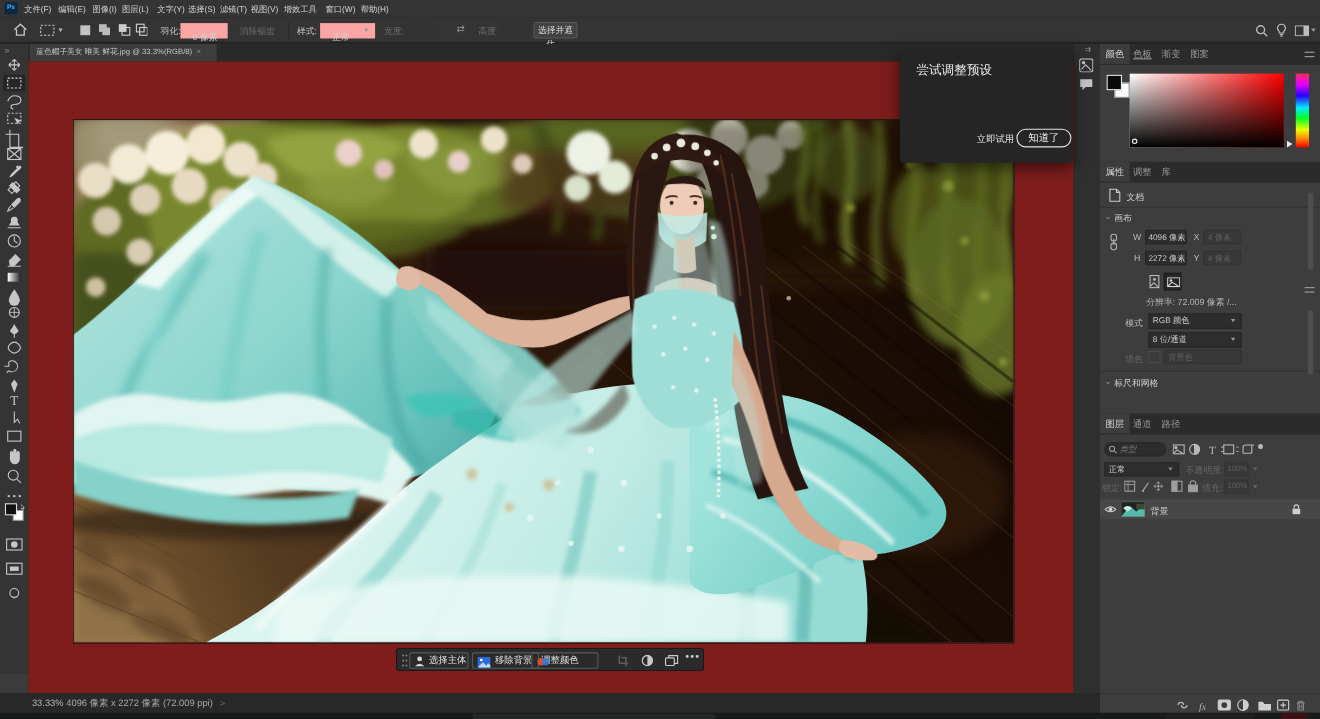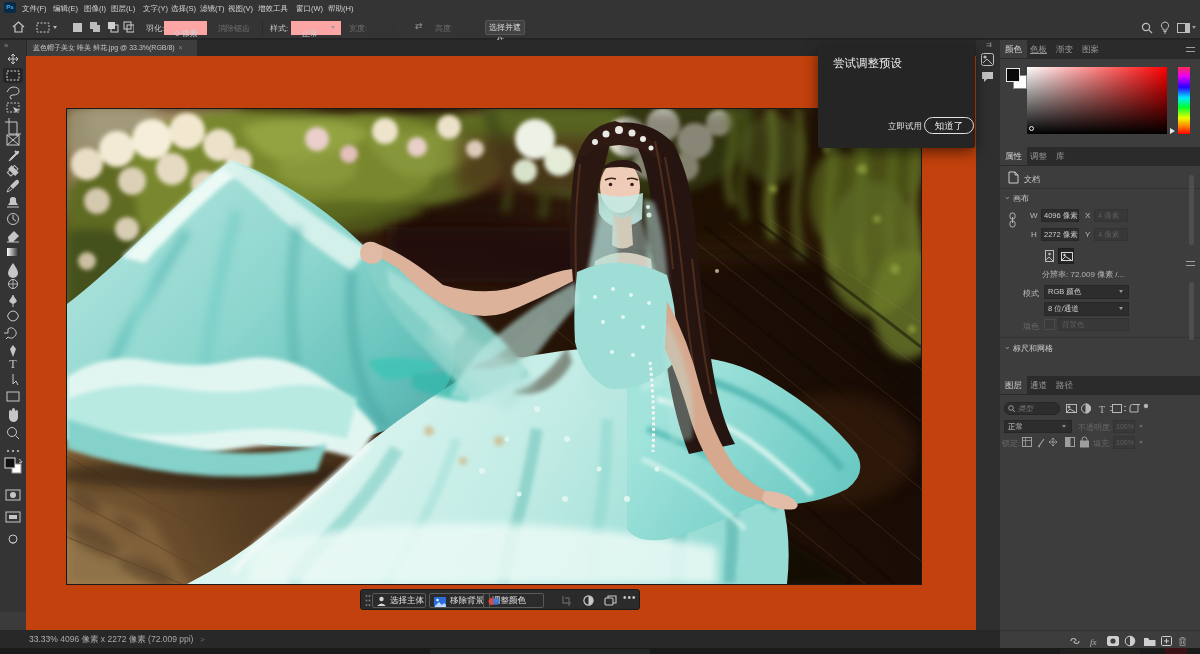--- a/index.html
+++ b/index.html
@@ -37,21 +37,21 @@
 
   
   #tabstrip { position:absolute; left:26px; top:40px; width:950px; height:16px;
     background:#292929; }
   #doctab { position:absolute; left:1px; top:0; width:170px; height:16px;
     background:#3d3d3d; color:#c6c6c6; font-size:7px; line-height:16px; padding-left:6px; }
   #doctab .x { color:#8a8a8a; }
 
   
   #canvasarea { position:absolute; left:26px; top:56px; width:950px; height:574px;
-    background:#c2410c; }
+    background:#7f1d1d; }
   #photo { position:absolute; left:41px; top:53px; width:854px; height:475px; outline:1px solid #191919; }
 
   
   #ctxbar { position:absolute; left:334px; top:533px; width:280px; height:21px;
     background:#2b2b2b; border:1px solid #1a1a1a; border-radius:3px; color:#e2e2e2; }
   .cbtn { position:absolute; top:3px; height:15px; white-space:nowrap; border:1px solid #595959;
     border-radius:2px; font-size:8.5px; line-height:13px; color:#e2e2e2; }
 
   
   #dockstrip { position:absolute; left:976px; top:40px; width:24px; height:590px;
@@ -730,20 +730,38 @@
         <path d="M31 2 v8 M27 6 h8 M31 2 l-1.5 1.5 M31 2 l1.5 1.5 M31 10 l-1.5 -1.5 M31 10 l1.5 -1.5 M27 6 l1.5 -1.5 M27 6 l1.5 1.5 M35 6 l-1.5 -1.5 M35 6 l-1.5 1.5" stroke-width="0.9"></path>
         <rect x="43.5" y="1.5" width="9" height="9"></rect>
           <rect x="43.5" y="1.5" width="4.5" height="9" fill="#9e9e9e"></rect>
         <rect x="58.5" y="5" width="8" height="6" fill="#9e9e9e"></rect>
           <path d="M60 5 V3.5 a2.5 2.5 0 0 1 5 0 V5"></path>
       </g>
     </svg>
     <div class="plabel dim" style="left:93px;top:398px;">填充:</div>
     <div class="field dim" style="left:113px;top:396px;width:22px;height:13px;padding-left:2px;font-size:7px;">100%</div>
     <div class="parrow" style="left:139px;top:401px;border-top-color:#666;"></div>
+    <div class="abs" style="left:0;top:414px;width:200px;height:18px;background:#474747;">
+      <svg class="abs" style="left:4px;top:5px;" width="11" height="8">
+          <path d="M0.5 4 Q5.5 -0.5 10.5 4 Q5.5 8.5 0.5 4 Z" fill="none" stroke="#cfcfcf"></path>
+          <circle cx="5.5" cy="4" r="1.7" fill="#cfcfcf"></circle>
+        </svg>
+      <svg class="abs" style="left:19px;top:2px;" width="22" height="14">
+        <rect width="22" height="14" fill="#1c2520"></rect>
+        <path d="M0 14 L8 4 L14 9 L22 2 V14 Z" fill="#55b8a8"></path>
+        <path d="M2 6 Q6 2 10 6 L6 9 Z" fill="#cfeee8"></path>
+        <rect x="14" y="2" width="8" height="5" fill="#3a4a30"></rect>
+        <rect width="22" height="14" fill="none" stroke="#666" stroke-width="1"></rect>
+      </svg>
+      <div class="plabel" style="left:46px;top:5px;color:#d2d2d2;">背景</div>
+      <svg class="abs" style="left:174px;top:4px;" width="9" height="10">
+          <rect x="1" y="4.5" width="7" height="5" fill="#cfcfcf"></rect>
+          <path d="M2.5 4.5 V3 a2 2 0 0 1 4 0 V4.5" fill="none" stroke="#cfcfcf"></path>
+        </svg>
+    </div>
     <div class="abs" style="left:0;top:590px;width:200px;height:1px;background:#333;"></div>
     <svg class="abs" style="left:70px;top:595px;" width="120" height="12">
       <g fill="none" stroke="#b5b5b5">
         <path d="M1 6 a2.5 2.5 0 0 1 5 0 M4 6 a2.5 2.5 0 0 0 5 0" stroke-width="1.1"></path>
         <text x="20" y="10" font-size="9" font-style="italic" fill="#b5b5b5" stroke="none" font-family="Liberation Serif">fx</text>
         <rect x="37.5" y="1.5" width="11" height="9" rx="1.5" fill="#cfcfcf" stroke="#cfcfcf"></rect>
           <circle cx="43" cy="6" r="2.6" fill="#3d3d3d" stroke="none"></circle>
         <circle cx="60" cy="6" r="4.8" fill="none" stroke="#cfcfcf"></circle>
           <path d="M60 1.2 A4.8 4.8 0 0 1 60 10.8 Z" fill="#cfcfcf" stroke="none"></path>
         <path d="M74 3 h4 l1.5 2 h6 v6 h-11.5 Z" fill="#cfcfcf" stroke="none"></path>

